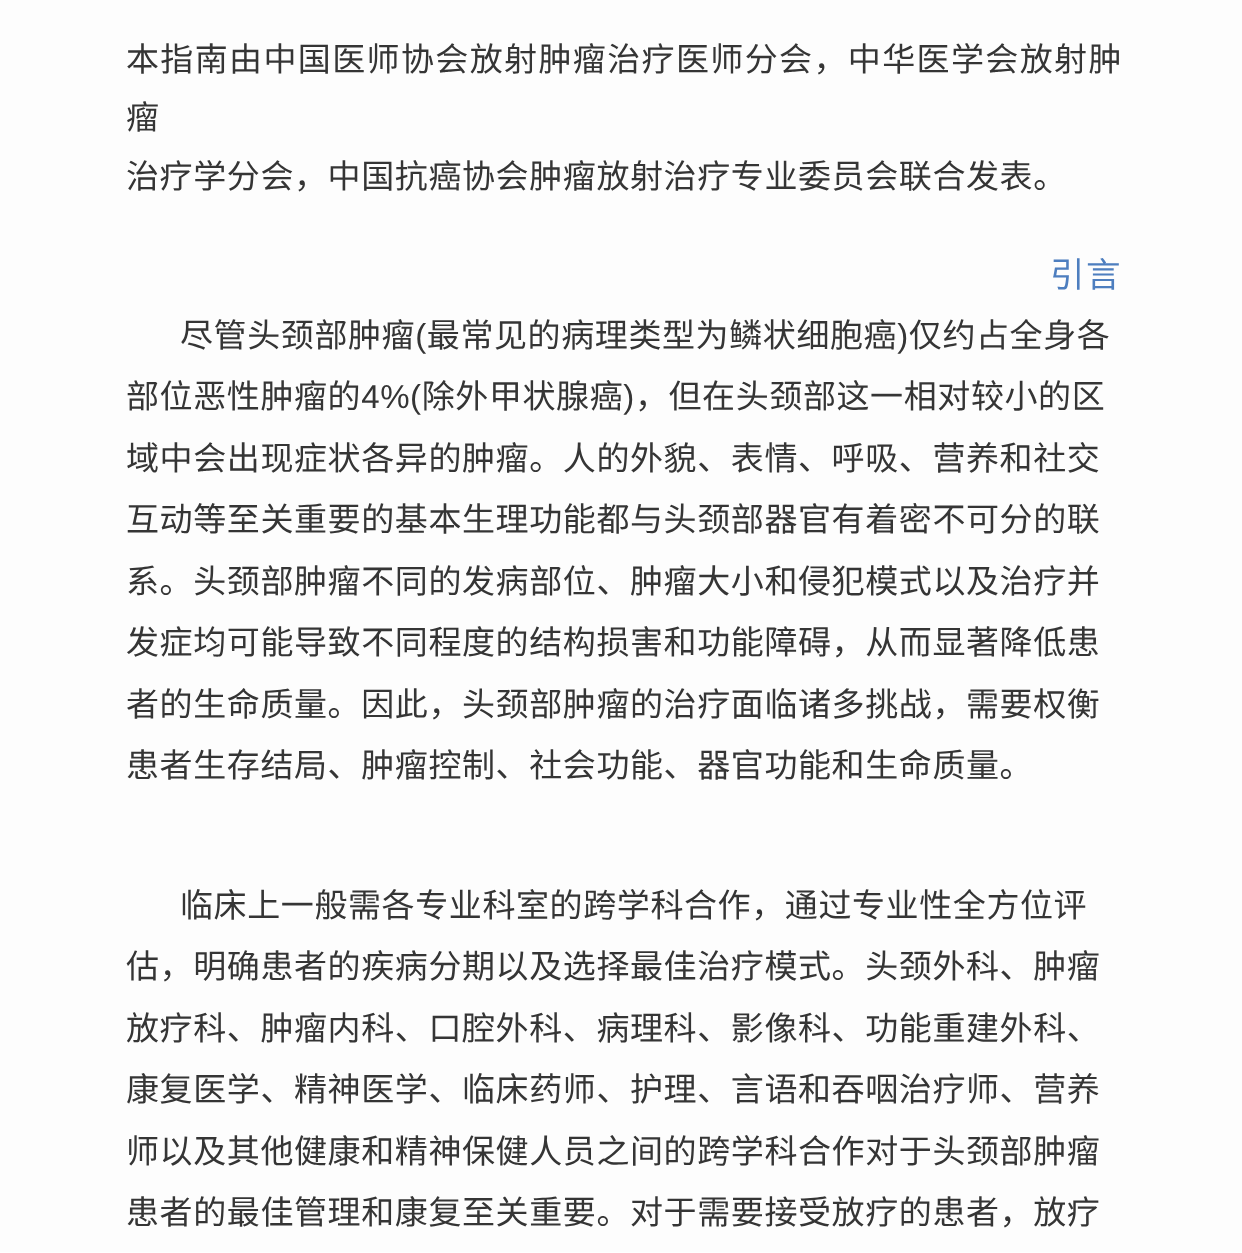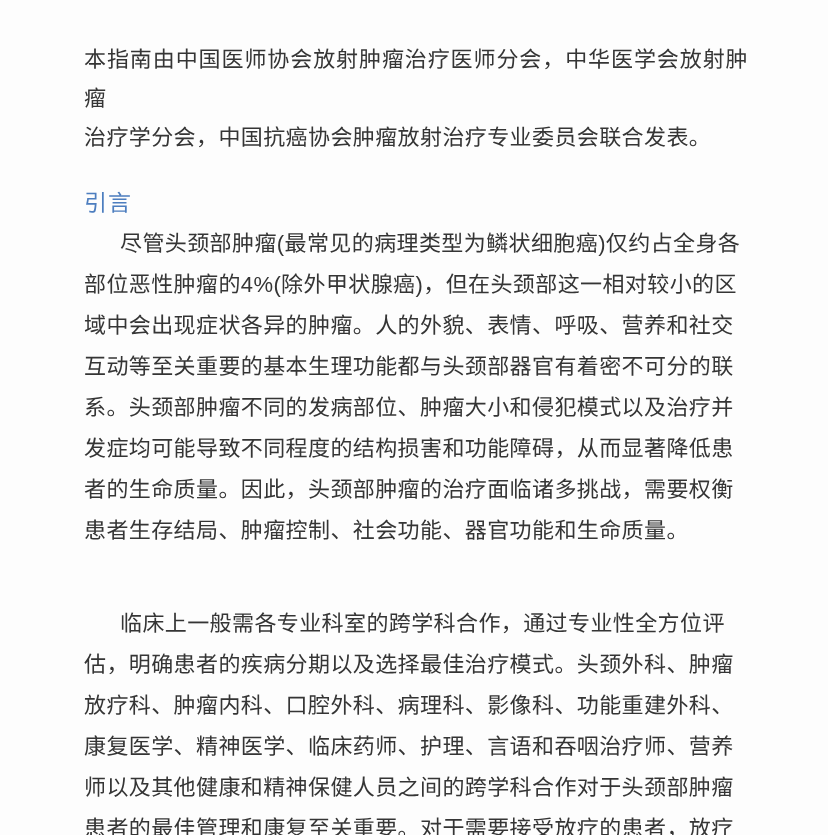--- a/index.html
+++ b/index.html
@@ -22,29 +22,28 @@
     color: #353535;
     font-size: 22px;
     line-height: 41px;
     letter-spacing: 0.4px;
     white-space: pre-line;      
     text-align: justify;
     font-weight: 400;
   }
   .attribution {
     line-height: 39px;
-    margin-top: 20px;
   }
   .section-heading {
     margin: 26px 0 0 0;
     color: #4d7ebf;
     font-size: 23px;
     line-height: 40px;
     font-weight: 400;
-    text-align: left;
+    text-align: right;
     letter-spacing: 1px;
   }
   .body-para-1 {
     margin-top: 0;
     text-indent: 36px;          
   }
   .body-para-2 {
     margin-top: 52px;
     text-indent: 36px;
   }

